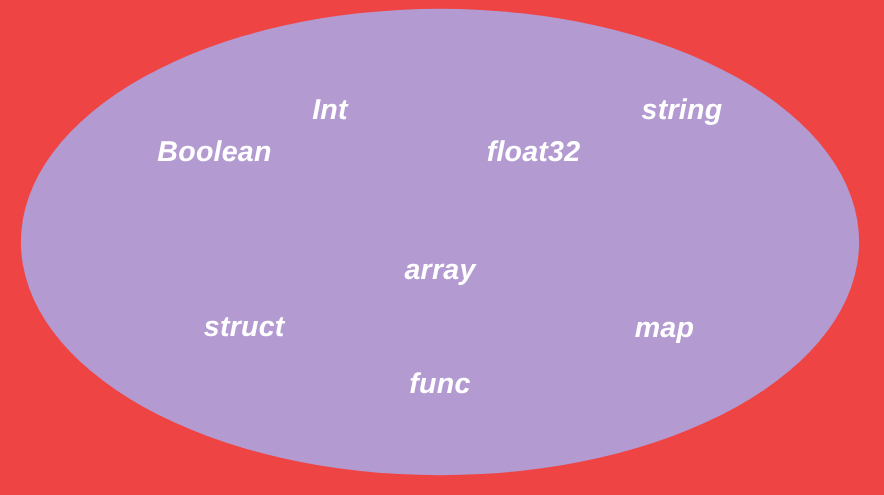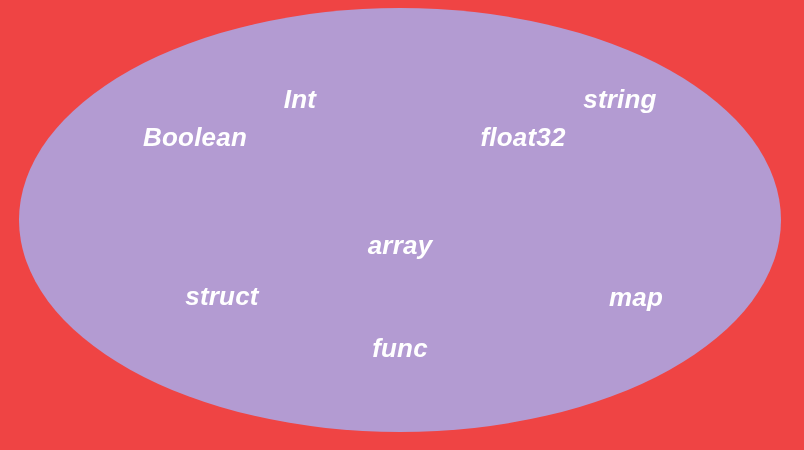--- a/index.html
+++ b/index.html
@@ -39,36 +39,36 @@
     line-height: 1;
     white-space: nowrap;
     letter-spacing: 0.2px;
   }
   .pos-int     { left: 300px; top: 99px;  }
   .pos-string  { left: 620px; top: 99px;  }
   .pos-boolean { left: 195px; top: 137px; text-align: center; }
   .pos-float32 { left: 485px; top: 137px; }
   .pos-array   { left: 400px; top: 245px; }
   .pos-struct  { left: 222px; top: 296px; }
-  .pos-map     { left: 636px; top: 297px; }
+  .pos-map     { left: 604px; top: 297px; }
   .pos-func    { left: 400px; top: 348px; }
 </style>
 </head>
 <body style="background: rgb(255, 255, 255);">
 
 <div class="slide">
   <div class="ellipse" style="background: rgb(179, 155, 210);"></div>
 
   <span class="type-label pos-int" style="color: rgb(255, 255, 255);">Int</span>
 
   <span class="type-label pos-string" style="color: rgb(255, 255, 255);">string</span>
 
   <span class="type-label pos-boolean" style="color: rgb(255, 255, 255);">Boolean</span>
 
-  <span class="type-label pos-float32" style="color: rgb(255, 255, 255); margin-left: 38px;">float32</span>
+  <span class="type-label pos-float32" style="color: rgb(255, 255, 255);">float32</span>
 
   <span class="type-label pos-struct" style="color: rgb(255, 255, 255);">struct</span>
 
   <span class="type-label pos-array" style="color: rgb(255, 255, 255);">array</span>
 
   <span class="type-label pos-map" style="color: rgb(255, 255, 255);">map</span>
 
   <span class="type-label pos-func" style="color: rgb(255, 255, 255); text-align: center;">func</span>
 </div>
 

